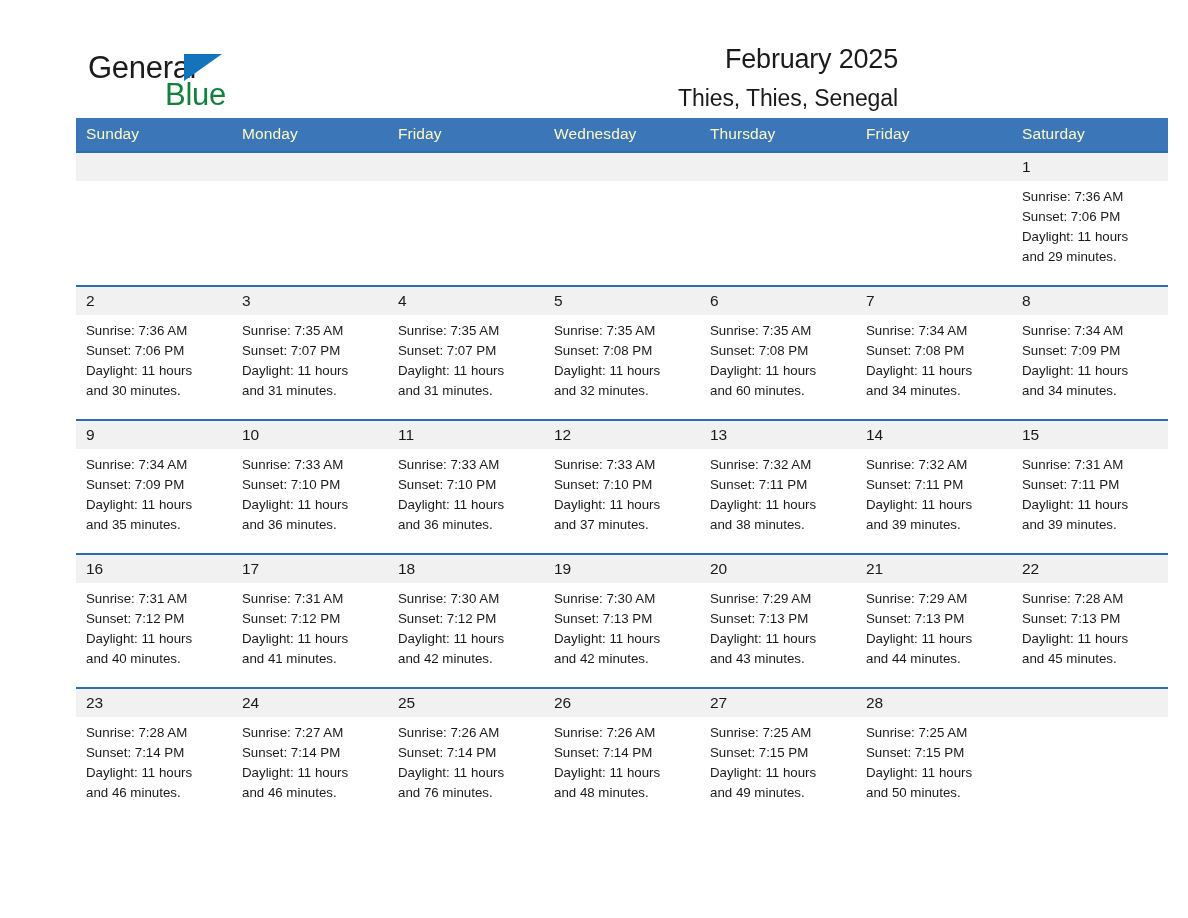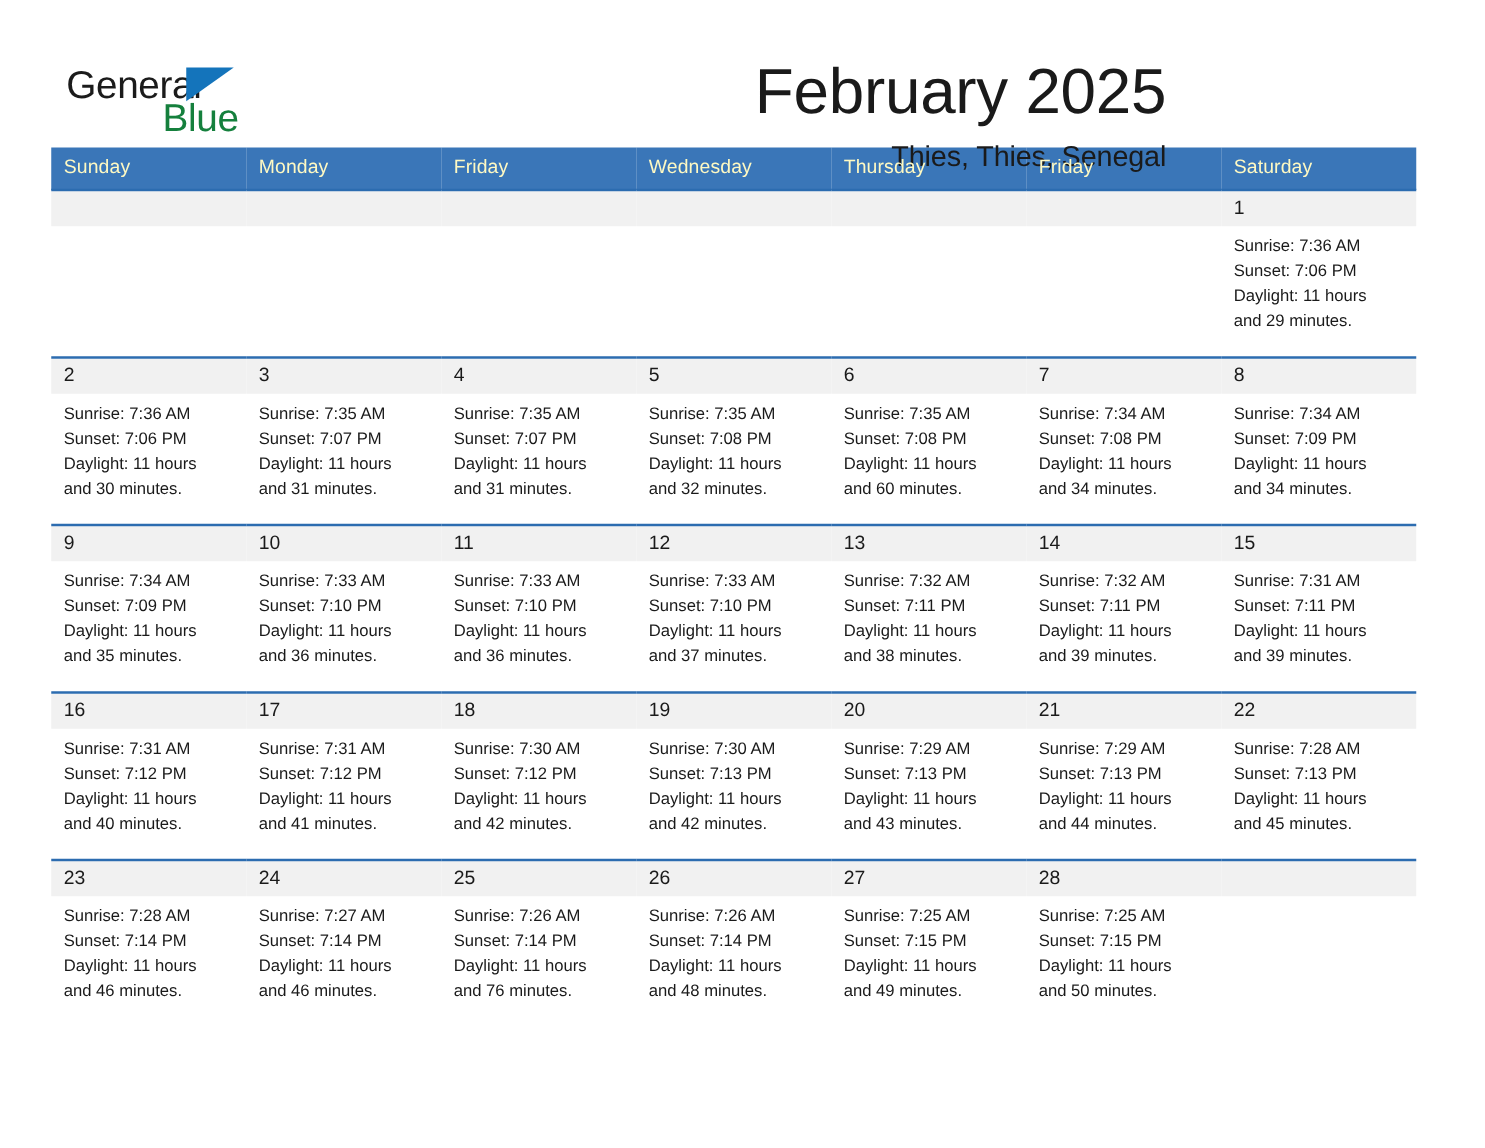--- a/index.html
+++ b/index.html
@@ -13,21 +13,21 @@
     font-family: "Liberation Sans", sans-serif;
     color: #1a1a1a;
     overflow: hidden;
   }
 
   .page {
     position: relative;
     width: 976px;
     height: 918px;
     box-sizing: border-box;
-    padding: 0 41px;
+    padding: 0 76px;
   }
 
   
   .top {
     display: flex;
     align-items: flex-start;
     justify-content: space-between;
     padding-top: 44px;
     height: 104px;
     box-sizing: border-box;
@@ -65,21 +65,21 @@
     letter-spacing: -0.3px;
     color: #15803d;
     font-family: "Liberation Sans", sans-serif;
   }
 
   .titles {
     text-align: right;
     padding-right: 2px;
   }
   .month-title {
-    font-size: 51px;
+    font-size: 27px;
     font-weight: normal;
     color: #1a1a1a;
     line-height: 1.12;
     letter-spacing: -0.2px;
   }
   .location-title {
     font-size: 23px;
     font-weight: normal;
     color: #1a1a1a;
     margin-top: 11px;

